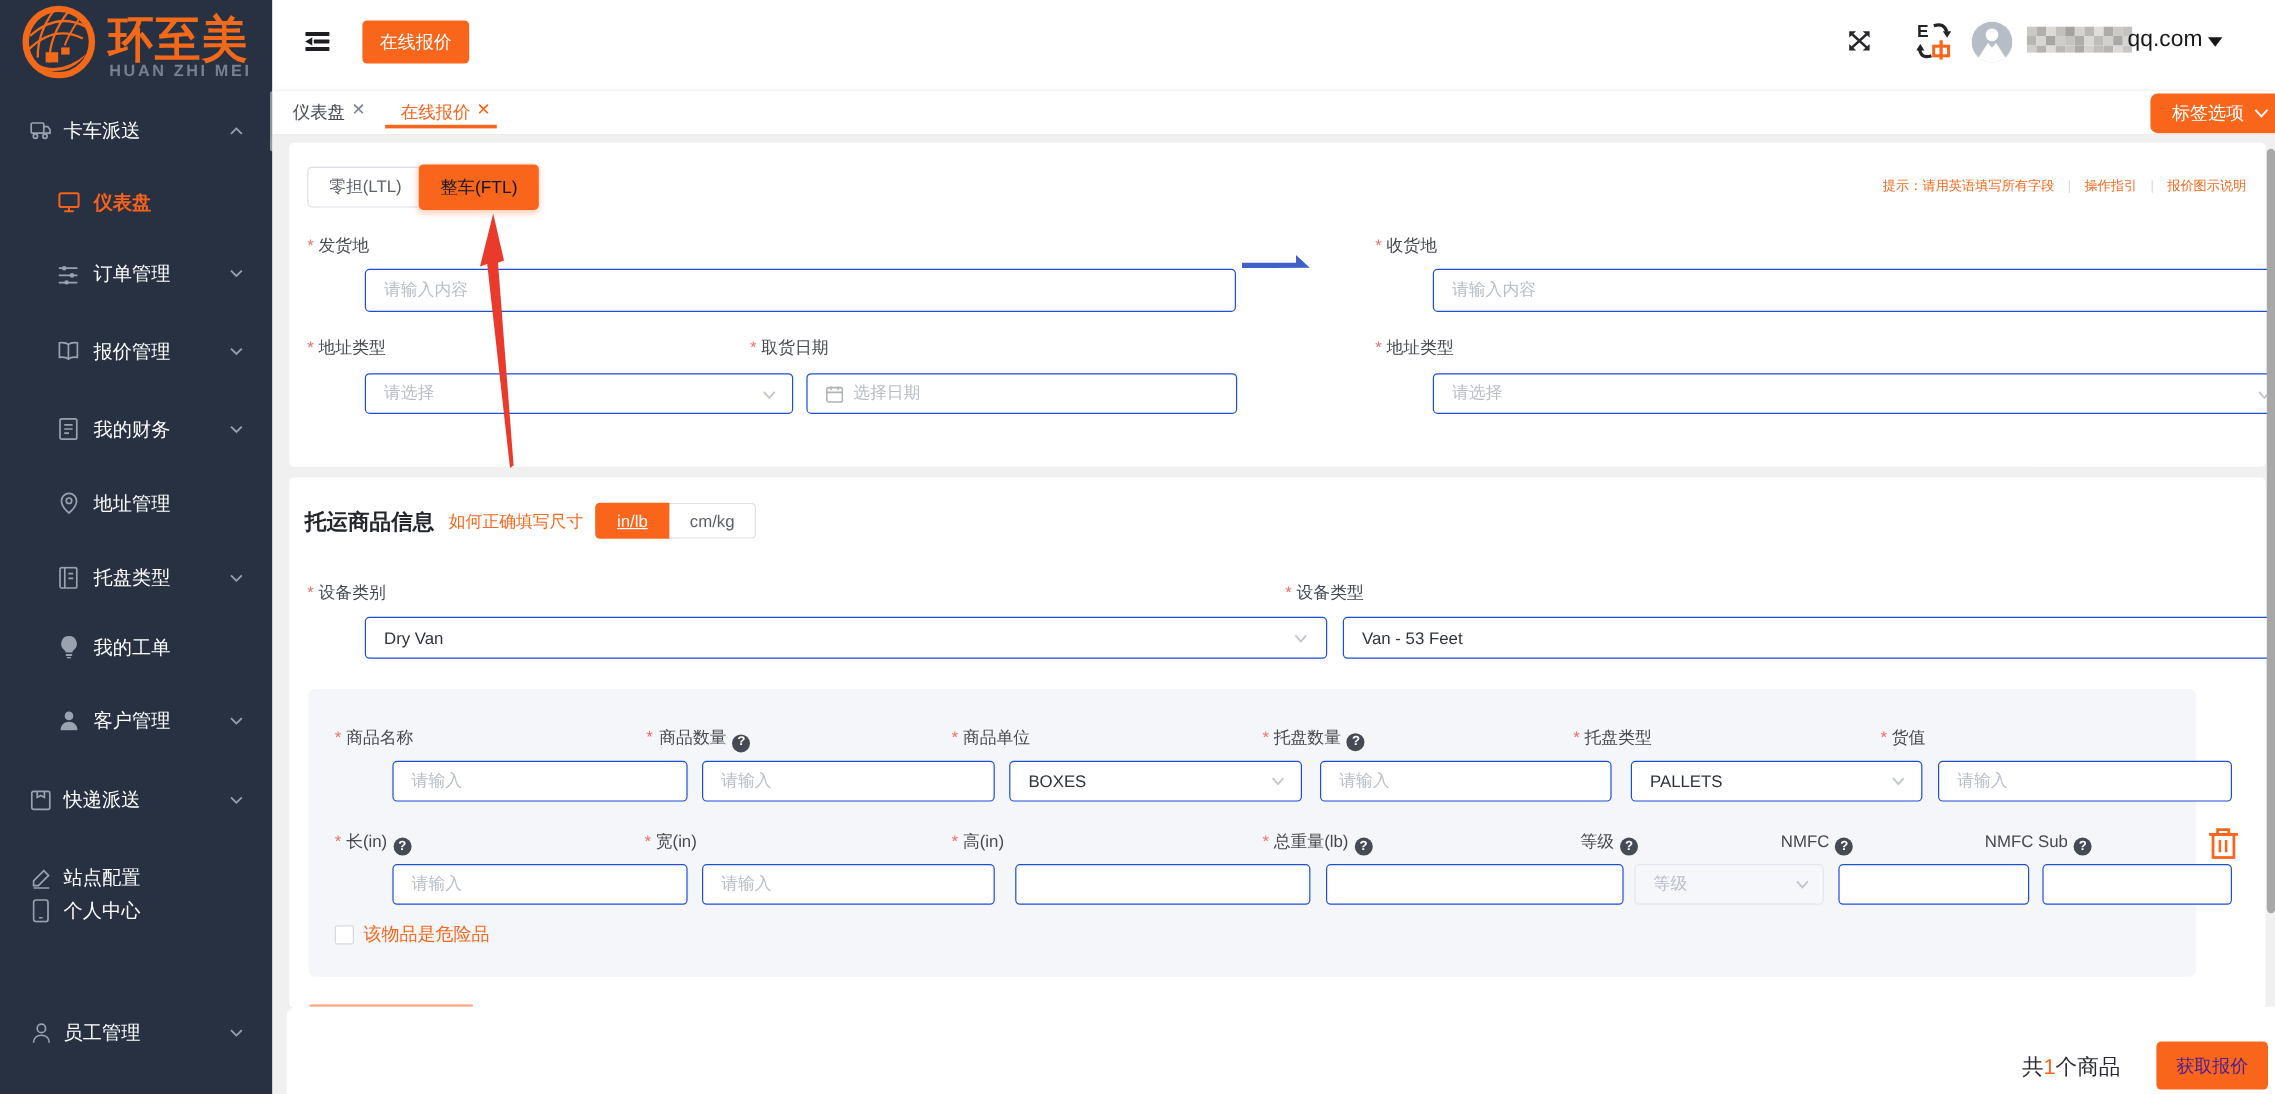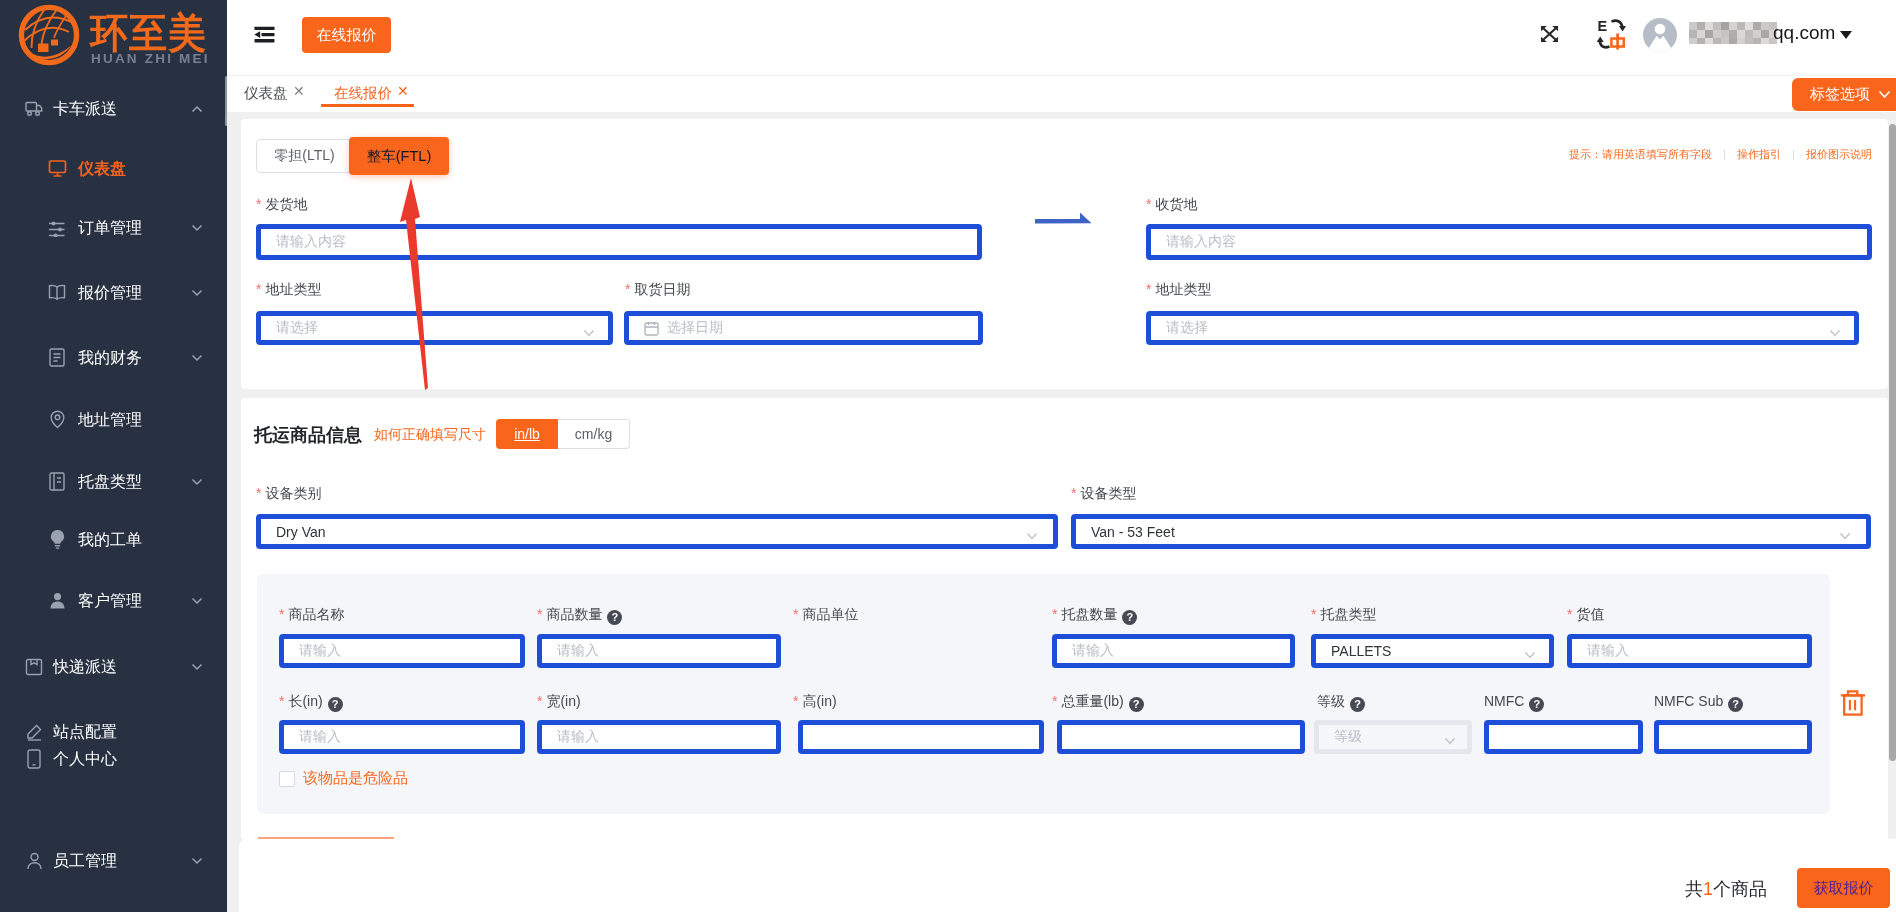--- a/index.html
+++ b/index.html
@@ -1,21 +1,21 @@
 <!DOCTYPE html>
 <html><head>
 <meta charset="utf-8">
 <style>
   * { margin:0; padding:0; box-sizing:border-box; }
   html,body { width:1896px; height:912px; overflow:hidden; }
   body { font-family:"Liberation Sans", sans-serif; position:relative; background:#f0f0f0; }
   .abs { position:absolute; }
   .lbl { font-size:14px; color:#45484e; }
   .star { color:#f56c6c; margin-right:4px; font-size:14px; }
-  .inp { position:absolute; background:#fff; border:5px solid #1d4ed8; border-radius:4px; display:flex; align-items:center; padding:0 15px; font-size:14px; color:#b8bdc6; }
+  .inp { position:absolute; background:#fff; border:1px solid #1d4ed8; border-radius:4px; display:flex; align-items:center; padding:0 15px; font-size:14px; color:#b8bdc6;margin-left:48px; }
   .sel-chev { position:absolute; width:14px; height:14px; }
   .qm { display:inline-block; width:15px; height:15px; background:#454a54; border-radius:50%; color:#fff; font-size:11px; font-weight:bold; text-align:center; line-height:15px; vertical-align:-2px; margin-left:5px; }
 </style>
 </head>
 <body>
 
 <div class="abs" id="sidebar" style="left:0;top:0;width:227px;height:912px;background:#273142;">
 
   <svg class="abs" style="left:18px;top:3px;" width="64" height="66" viewBox="0 0 64 66">
     <circle cx="31" cy="32" r="27.6" fill="none" stroke="#f2691a" stroke-width="5.4"></circle>
@@ -339,28 +339,33 @@
   </div>
   <div class="inp" style="left:830px;top:116px;width:800px;height:35px;color:#2f3338;">Van - 53 Feet
     <svg class="sel-chev" style="right:14px;top:10px;" viewBox="0 0 14 14" fill="none" stroke="#c0c4cc" stroke-width="1.5">
         <path d="M2.5 4.5 L7 9.5 L11.5 4.5"></path>
       </svg>
   </div>
 
   <div class="abs" style="left:16px;top:176px;width:1573px;height:240px;background:#f4f6fa;border-radius:6px;"></div>
 
   <div class="abs lbl" style="left:38px;top:208px;"><span class="star">*</span>商品名称</div>
-  <div class="abs lbl" style="left:296px;top:208px;"><span class="star">*</span>商品数量<span class="qm">?</span></div>
+  <div class="abs lbl" style="left:296px;top:208px;font-family:Liberation Mono, monospace;"><span class="star">*</span>商品数量<span class="qm">?</span></div>
   <div class="abs lbl" style="left:552px;top:208px;"><span class="star">*</span>商品单位</div>
   <div class="abs lbl" style="left:811px;top:208px;"><span class="star">*</span>托盘数量<span class="qm">?</span></div>
   <div class="abs lbl" style="left:1070px;top:208px;"><span class="star">*</span>托盘类型</div>
   <div class="abs lbl" style="left:1326px;top:208px;"><span class="star">*</span>货值</div>
 
   <div class="inp" style="left:38px;top:236px;width:246px;height:34px;">请输入</div>
   <div class="inp" style="left:296px;top:236px;width:244px;height:34px;">请输入</div>
+  <div class="inp" style="left:552px;top:236px;width:244px;height:34px;color:#2f3338;">BOXES
+    <svg class="sel-chev" style="right:12px;top:9px;" viewBox="0 0 14 14" fill="none" stroke="#c0c4cc" stroke-width="1.5">
+        <path d="M2.5 4.5 L7 9.5 L11.5 4.5"></path>
+      </svg>
+  </div>
   <div class="inp" style="left:811px;top:236px;width:243px;height:34px;">请输入</div>
   <div class="inp" style="left:1070px;top:236px;width:243px;height:34px;color:#2f3338;">PALLETS
     <svg class="sel-chev" style="right:12px;top:9px;" viewBox="0 0 14 14" fill="none" stroke="#c0c4cc" stroke-width="1.5">
         <path d="M2.5 4.5 L7 9.5 L11.5 4.5"></path>
       </svg>
   </div>
   <div class="inp" style="left:1326px;top:236px;width:245px;height:34px;">请输入</div>
 
   <div class="abs lbl" style="left:38px;top:295px;"><span class="star">*</span>长(in)<span class="qm">?</span></div>
   <div class="abs lbl" style="left:296px;top:295px;"><span class="star">*</span>宽(in)</div>

